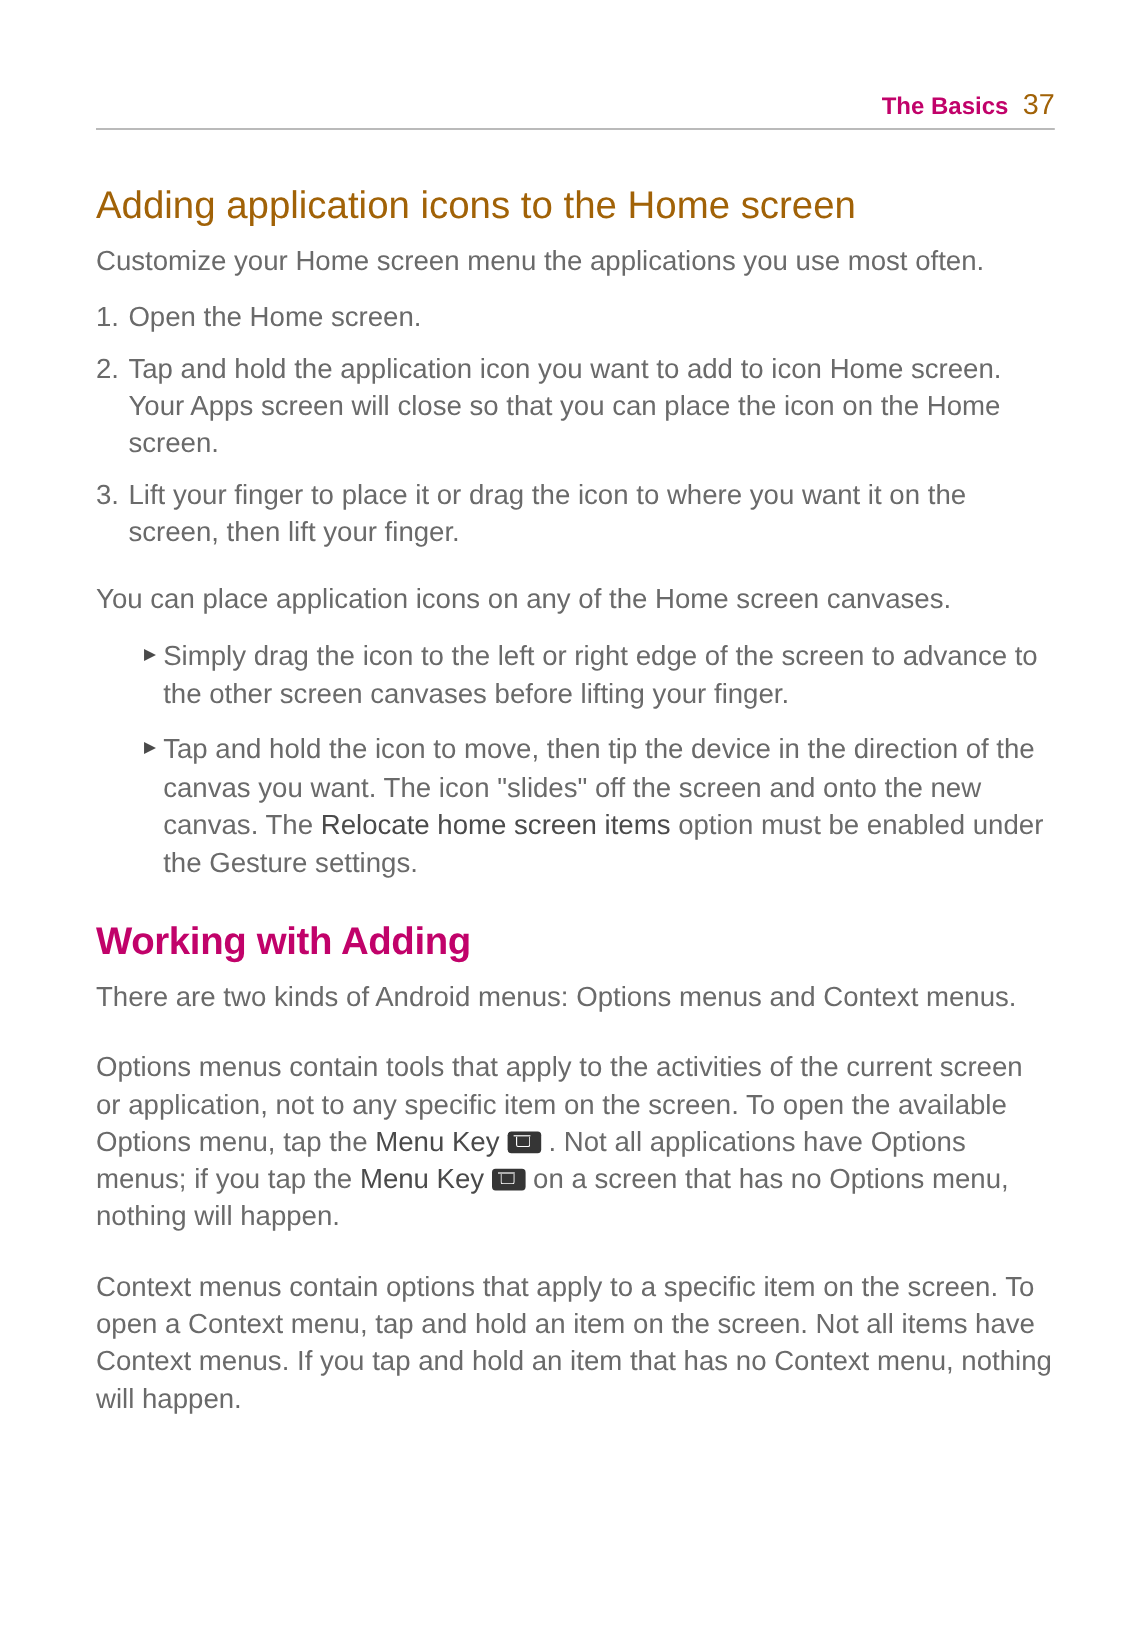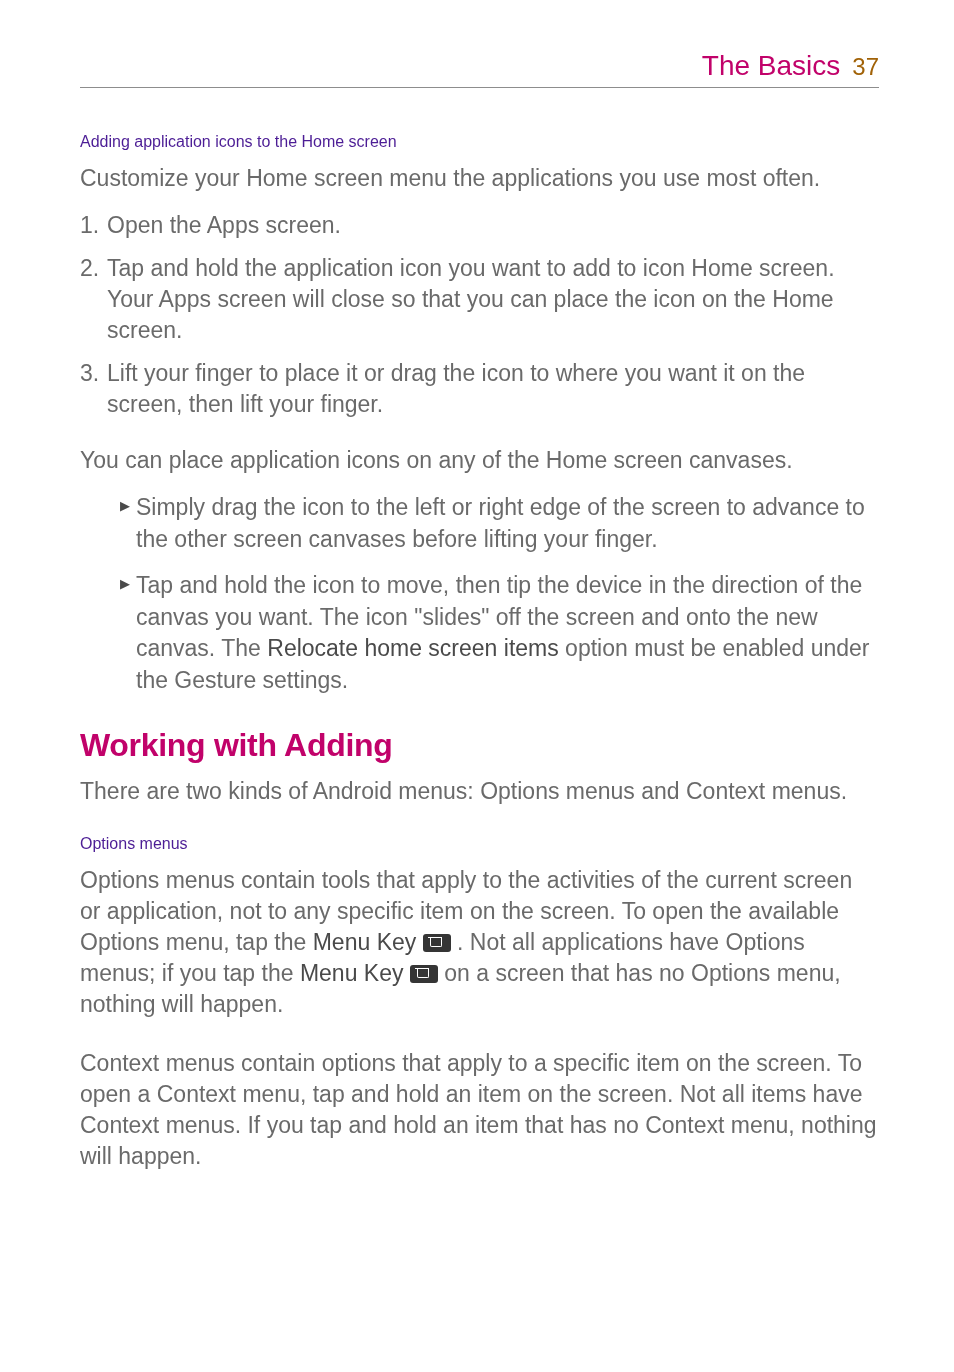--- a/index.html
+++ b/index.html
@@ -18,30 +18,31 @@
     display: flex;
     justify-content: flex-end;
     align-items: baseline;
     gap: 12px;
     padding-bottom: 5px;
     border-bottom: 1.5px solid #8d8d8d;
     margin-bottom: 45px;
   }
   .header-title {
     color: #c1026a;
-    font-size: 28px;
-    font-weight: 400;
+    font-size: 20px;
+    font-weight: 700;
+    margin-top: 28px;
   }
   .header-page {
     color: #a16207;
     font-size: 24px;
   }
   .section-h3 {
-    color: #4c1d95;
-    font-size: 16px;
+    color: #a16207;
+    font-size: 32px;
     font-weight: 400;
     margin-bottom: 12px;
   }
   .body-text {
     font-size: 23px;
     line-height: 1.35;
     color: #6a6a6a;
     margin-bottom: 16px;
   }
   .ol { list-style: none; margin-bottom: 25px; }
@@ -125,21 +126,21 @@
     <span class="header-title">The Basics</span>
     <span class="header-page">37</span>
   </div>
 
   <h3 class="section-h3">Adding application icons to the Home screen</h3>
   <p class="body-text">Customize your Home screen menu the applications you use most often.</p>
 
   <ol class="ol">
     <li>
       <span class="num">1.</span>
-      <span class="txt">Open the Apps screen.</span>
+      <span class="txt">Open the Home screen.</span>
     </li>
     <li>
       <span class="num">2.</span>
       <span class="txt">Tap and hold the application icon you want to add to icon Home screen. Your Apps screen will close so that you can place the icon on the Home screen.</span>
     </li>
     <li>
       <span class="num">3.</span>
       <span class="txt">Lift your finger to place it or drag the icon to where you want it on the screen, then lift your finger.</span>
     </li>
   </ol>
@@ -153,18 +154,17 @@
     </li>
     <li>
       <span class="blt">▶</span>
       <span><span>Tap and hold the icon to move, then tip the device in the direction of the canvas you want. The icon "slides" off the screen and onto the new canvas. The </span><span class="strong">Relocate home screen items</span><span> option must be enabled under the Gesture settings.</span></span>
     </li>
   </ul>
 
   <h2 class="section-h2">Working with Adding</h2>
   <p class="body-text gap-bottom">There are two kinds of Android menus: Options menus and Context menus.</p>
 
-  <h3 class="section-h3">Options menus</h3>
   <p class="body-text gap-bottom"><span>Options menus contain tools that apply to the activities of the current screen or application, not to any specific item on the screen. To open the available Options menu, tap the </span><span class="strong">Menu Key</span> <span class="menu-key-icon"></span><span> . Not all applications have Options menus; if you tap the </span><span class="strong">Menu Key</span> <span class="menu-key-icon"></span><span>  on a screen that has no Options menu, nothing will happen.</span></p>
 
   <p class="body-text">Context menus contain options that apply to a specific item on the screen. To open a Context menu, tap and hold an item on the screen. Not all items have Context menus. If you tap and hold an item that has no Context menu, nothing will happen.</p>
 
 </div>
 
 </body></html>

